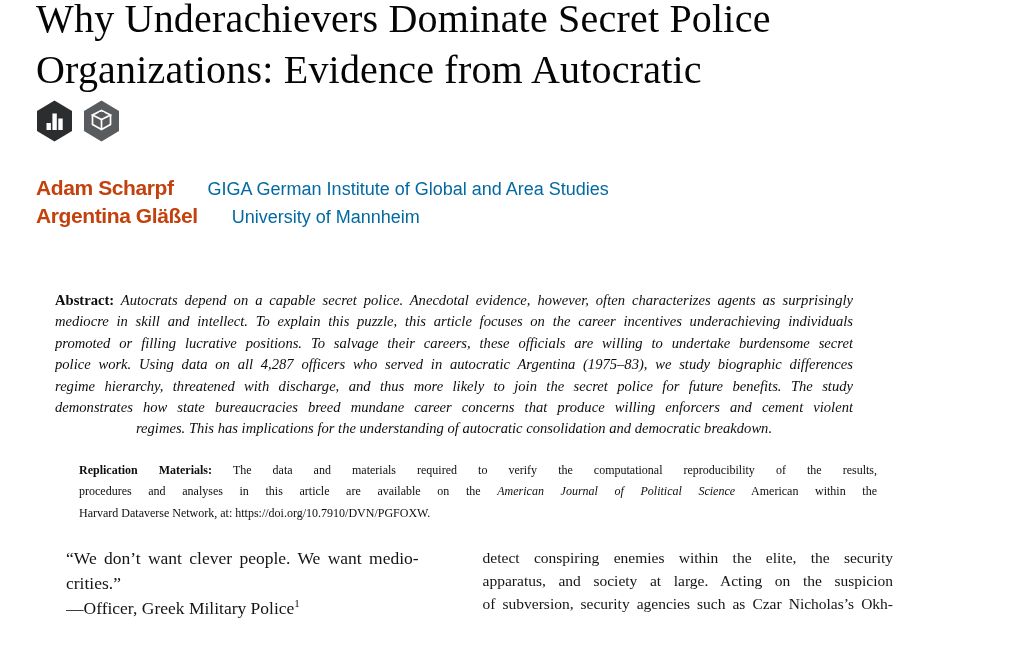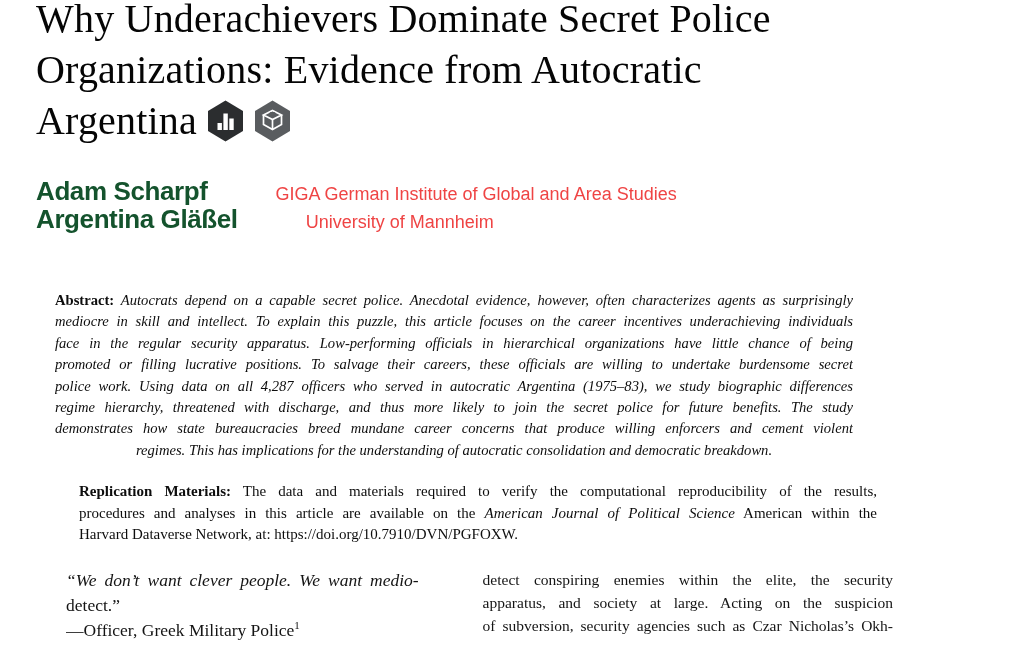--- a/index.html
+++ b/index.html
@@ -12,55 +12,54 @@
 
   
   .title { margin: -7px 0 0 36px; font-size: 40px; line-height: 51px; color: #050505; letter-spacing: 0.2px; }
   .title-line { height: 51px; overflow: hidden; }
   .title-line-3 { display: flex; align-items: center; gap: 10px; }
   .badge { width: 37px; height: 42px; flex: 0 0 auto; }
 
   
   .authors { margin: 30px 0 0 36px; font-family: "Liberation Sans", sans-serif; }
   .author-row { display: flex; align-items: baseline; column-gap: 34px; height: 28px; }
-  .author-name { font-weight: bold; font-size: 26px; letter-spacing: -0.4px; color: #14532d; }
-  .author-affil { font-size: 18px; color: #ef4444; margin-left: 34px; }
+  .author-name { font-weight: bold; font-size: 21px; letter-spacing: -0.4px; color: #c2410c; }
+  .author-affil { font-size: 18px; color: #0369a1; }
 
   
   .abstract { margin: 58px 0 0 55px; width: 798px; font-size: 14.6px; line-height: 21.4px; }
   .abstract .line { font-style: italic; text-align: center; }
   .blabel { font-style: normal; font-weight: bold; }
   .jl { text-align: justify; text-align-last: justify; height: 21.4px; overflow: hidden; }
   .nl { height: 21.4px; overflow: hidden; }
 
   
-  .replication { margin: 20px 0 0 79px; width: 798px; font-size: 15px; line-height: 21.5px; }
+  .replication { margin: 20px 0 0 79px; width: 798px; font-size: 12px; line-height: 21.5px; }
   .replication .jl, .replication .nl { height: 21.5px; }
   .ital { font-style: italic; }
 
   
   .columns { margin: 22px 0 0 66px; display: flex; column-gap: 64px; align-items: flex-start; }
   .col-left  { width: 366px; font-size: 17.5px; line-height: 25px; color: #141414; }
   .col-right { width: 426px; font-size: 15.5px; line-height: 23px; color: #141414; }
-  .col-left .jl  { height: 25px; text-align: justify; text-align-last: justify; overflow: hidden; font-style: italic; }
+  .col-left .jl  { height: 25px; text-align: justify; text-align-last: justify; overflow: hidden; }
   .col-left .nl  { height: 25px; overflow: hidden; }
   .col-right .jl { height: 23px; text-align: justify; text-align-last: justify; overflow: hidden; }
   .attribution { padding-right: 0px; height: 26px; overflow: hidden; }
   sup { font-size: 11px; line-height: 0; }
 </style>
 </head>
 <body>
 
 <div class="page">
 
   <h1 class="title" style="font-weight:normal">
     <div class="title-line">Why Underachievers Dominate Secret Police</div>
     <div class="title-line">Organizations: Evidence from Autocratic</div>
     <div class="title-line title-line-3">
-      <span>Argentina</span>
       <svg class="badge" viewBox="0 0 37 42" aria-hidden="true">
         <polygon points="18.5,0.5 36,11 36,31 18.5,41.5 1,31 1,11" fill="#2b2d2f"></polygon>
         <rect x="10.5" y="23" width="4.4" height="7" fill="#ffffff"></rect>
         <rect x="16.4" y="13.5" width="4.4" height="16.5" fill="#ffffff"></rect>
         <rect x="22.3" y="18.5" width="4.4" height="11.5" fill="#ffffff"></rect>
       </svg>
       <svg class="badge" viewBox="0 0 37 42" aria-hidden="true">
         <polygon points="18.5,0.5 36,11 36,31 18.5,41.5 1,31 1,11" fill="#595c5f"></polygon>
         <polygon points="18.5,10.5 27.5,15 18.5,19.5 9.5,15" fill="none" stroke="#ffffff" stroke-width="1.7"></polygon>
         <path d="M9.5,15 L9.5,24.5 L18.5,29.5 L27.5,24.5 L27.5,15" fill="none" stroke="#ffffff" stroke-width="1.7"></path>
@@ -80,21 +79,20 @@
       <span class="author-affil">University of Mannheim</span>
     </div>
   </div>
 
   <div class="abstract">
     <div class="line jl">
       <span class="blabel">Abstract:</span>
       <span>Autocrats depend on a capable secret police. Anecdotal evidence, however, often characterizes agents as surprisingly</span>
     </div>
     <div class="line jl">mediocre in skill and intellect. To explain this puzzle, this article focuses on the career incentives underachieving individuals</div>
-    <div class="line jl">face in the regular security apparatus. Low-performing officials in hierarchical organizations have little chance of being</div>
     <div class="line jl">promoted or filling lucrative positions. To salvage their careers, these officials are willing to undertake burdensome secret</div>
     <div class="line jl">police work. Using data on all 4,287 officers who served in autocratic Argentina (1975–83), we study biographic differences</div>
     <div class="line jl">regime hierarchy, threatened with discharge, and thus more likely to join the secret police for future benefits. The study</div>
     <div class="line jl">demonstrates how state bureaucracies breed mundane career concerns that produce willing enforcers and cement violent</div>
     <div class="line nl">regimes. This has implications for the understanding of autocratic consolidation and democratic breakdown.</div>
   </div>
 
   <div class="replication">
     <div class="jl">
       <span class="blabel">Replication Materials:</span>
@@ -104,21 +102,21 @@
       <span>procedures and analyses in this article are available on the</span>
       <span class="ital">American Journal of Political Science</span>
       <span>American within the</span>
     </div>
     <div class="nl">Harvard Dataverse Network, at: https://doi.org/10.7910/DVN/PGFOXW.</div>
   </div>
 
   <div class="columns">
     <div class="col-left">
       <div class="jl">“We don’t want clever people. We want medio-</div>
-      <div class="nl">detect.”</div>
+      <div class="nl">crities.”</div>
       <div class="attribution">
         <span>—Officer, Greek Military Police</span><sup>1</sup>
       </div>
     </div>
     <div class="col-right">
       <div class="jl">detect conspiring enemies within the elite, the security</div>
       <div class="jl">apparatus, and society at large. Acting on the suspicion</div>
       <div class="jl">of subversion, security agencies such as Czar Nicholas’s Okh-</div>
     </div>
   </div>

